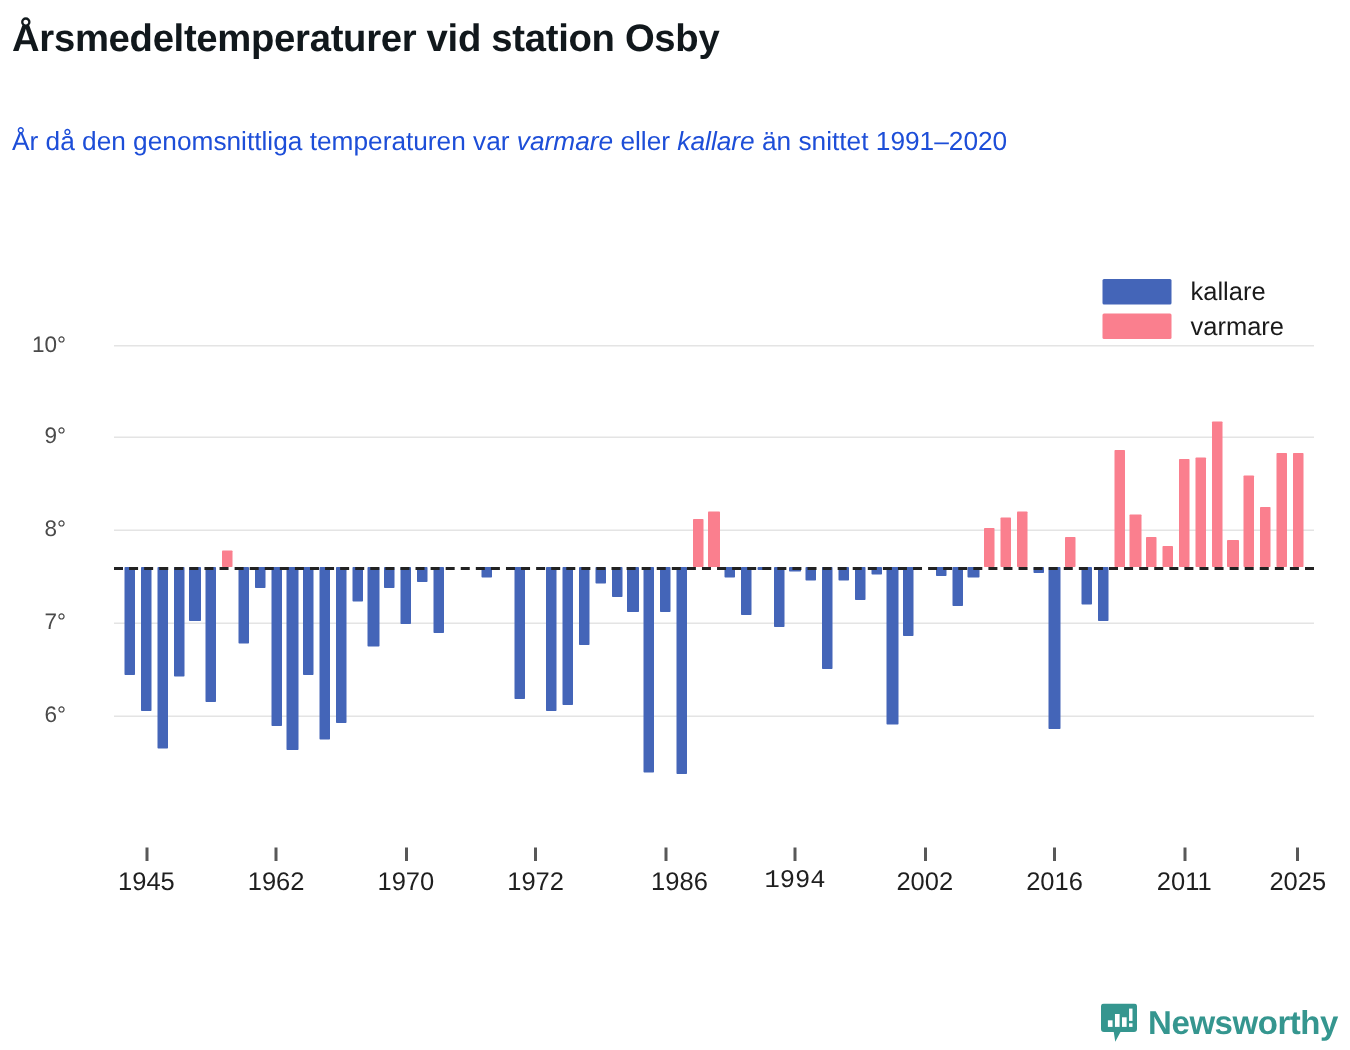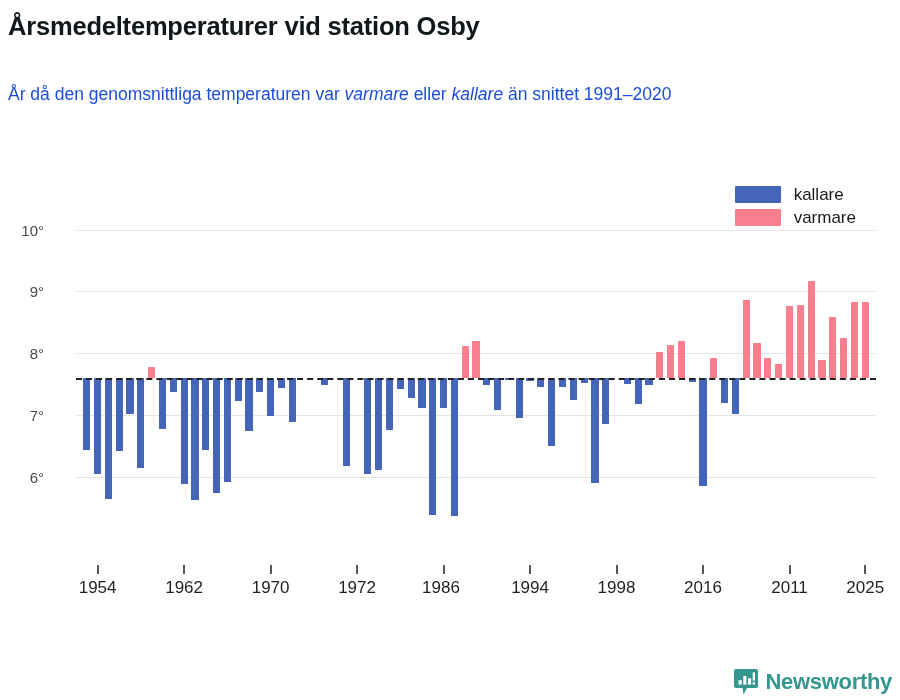--- a/index.html
+++ b/index.html
@@ -287,33 +287,33 @@
           <div class="bar" title="2022: 8.58°" style="left: 753.157px; width: 7.2px; top: 112.412px; height: 60.5294px; background: rgb(250, 127, 142);"></div>
           <div class="bar" title="2023: 8.25°" style="left: 763.968px; width: 7.2px; top: 132.794px; height: 40.1471px; background: rgb(250, 127, 142);"></div>
           <div class="bar" title="2024: 8.83°" style="left: 774.778px; width: 7.2px; top: 96.9706px; height: 75.9706px; background: rgb(250, 127, 142);"></div>
           <div class="bar" title="2025: 8.83°" style="left: 785.589px; width: 7.2px; top: 96.9706px; height: 75.9706px; background: rgb(250, 127, 142);"></div>
         </div>
     </div>
   </div>
 
   <div id="xaxis">
       <div class="xtick-mark" style="left: 20.6216px;"></div>
-      <div class="xtick-label" style="left: 21.6216px;">1954</div>
+      <div class="xtick-label" style="left: 21.6216px;">1945</div>
       <div class="xtick-mark" style="left: 107.108px;"></div>
       <div class="xtick-label" style="left: 108.108px;">1962</div>
       <div class="xtick-mark" style="left: 193.595px;"></div>
       <div class="xtick-label" style="left: 194.595px;">1970</div>
       <div class="xtick-mark" style="left: 280.081px;"></div>
       <div class="xtick-label" style="left: 281.081px;">1972</div>
       <div class="xtick-mark" style="left: 366.568px;"></div>
-      <div class="xtick-label" style="left: 365px;">1986</div>
+      <div class="xtick-label" style="left: 377px;">1986</div>
       <div class="xtick-mark" style="left: 453.054px;"></div>
-      <div class="xtick-label" style="left: 454.054px;">1994</div>
+      <div class="xtick-label" style="left: 454.054px; font-family: Liberation Mono, monospace;">1994</div>
       <div class="xtick-mark" style="left: 539.541px;"></div>
-      <div class="xtick-label" style="left: 540.541px;">1998</div>
+      <div class="xtick-label" style="left: 540.541px;">2002</div>
       <div class="xtick-mark" style="left: 626.027px;"></div>
       <div class="xtick-label" style="left: 627.027px;">2016</div>
       <div class="xtick-mark" style="left: 712.514px;"></div>
       <div class="xtick-label" style="left: 713.514px;">2011</div>
       <div class="xtick-mark" style="left: 788.189px;"></div>
       <div class="xtick-label" style="left: 789.189px;">2025</div>
     </div>
 
 
   <div id="logo">

